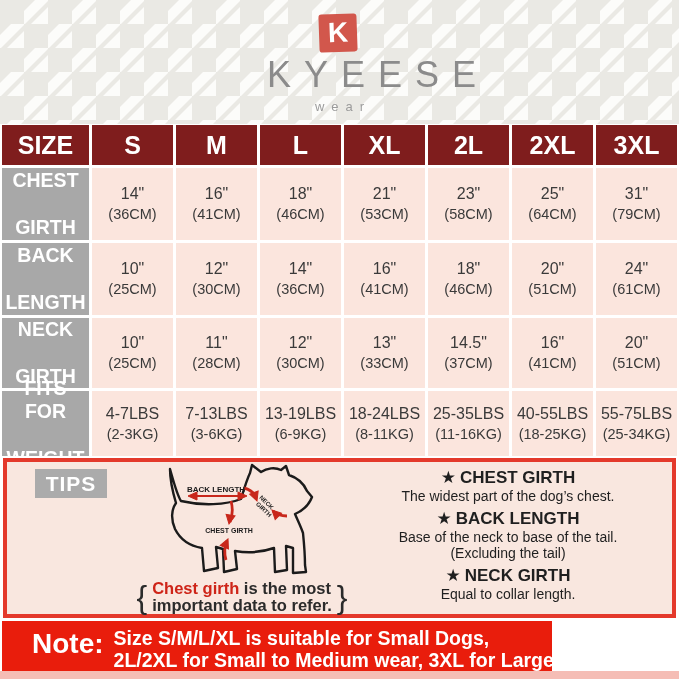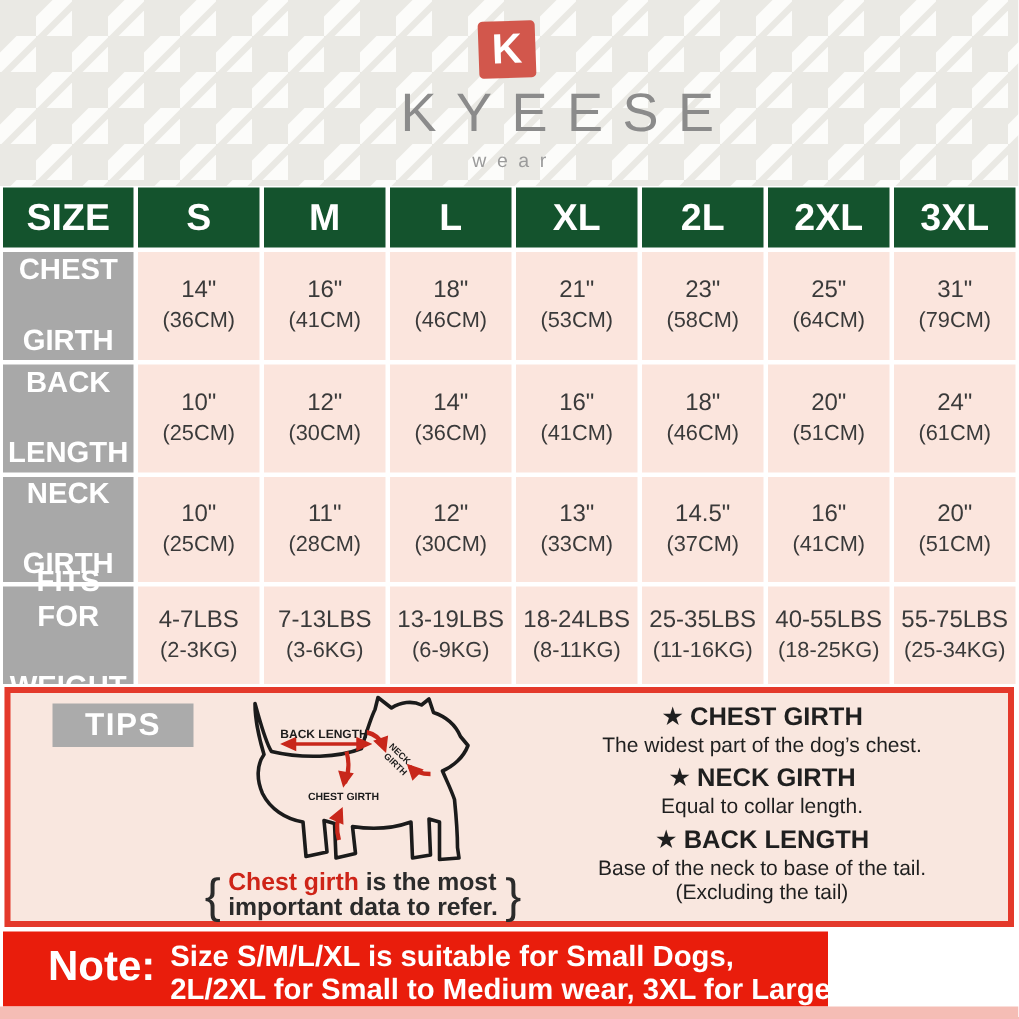--- a/index.html
+++ b/index.html
@@ -27,32 +27,32 @@
     font-size:13px; color:#9B9B9B; letter-spacing:7px; text-indent:7px;
   }
 
   
   .size-table {
     position:absolute; top:125px; left:2px; width:675px;
     display:grid; grid-template-columns:87px repeat(7,1fr);
     grid-template-rows:40px 72px 72px 70px 65px; gap:3px;
   }
   .cell { display:flex; flex-direction:column; align-items:center; justify-content:center; text-align:center; }
-  .cell.head { background:#14532d; color:#fff; font-weight:bold; font-size:25px; }
+  .cell.head { background:#7f1d1d; color:#fff; font-weight:bold; font-size:25px; }
   .cell.rowlab { background:#A8A8A8; color:#fff; font-weight:bold; font-size:19.5px; line-height:23px;gap:24px; }
   .cell.data { background:#FBE5DD; color:#3A3A3A; font-size:14.5px; line-height:20px; }
   .cell.data span:first-child { font-size:16px; }
 
   
   .tips-box {
     position:absolute; left:3px; top:458px; width:673px; height:160px;
     box-sizing:border-box; border:4px solid #E4392B; background:#F9E7DF;
   }
   .tips-badge {
-    position:absolute; left:28px; top:7px; width:94px; height:29px;
+    position:absolute; left:28px; top:7px; width:72px; height:29px;
     background:#ABABAB; color:#fff; font-weight:bold; font-size:21px; letter-spacing:1px;
     display:flex; align-items:center; justify-content:center;
   }
   .dog-diagram { position:absolute; left:143px; top:1px; }
   .tips-caption {
     position:absolute; left:105px; top:118px; width:260px;
     display:flex; align-items:center; justify-content:center; color:#2b2b2b;
   }
   .brace { font-size:32px; font-weight:400; line-height:1; color:#2b2b2b; }
   .caption-lines { font-size:16.5px; font-weight:bold; line-height:17px; margin:0 5px; text-align:left; white-space:nowrap; }
@@ -288,30 +288,30 @@
 
   <div class="tips-right">
     <div class="tip">
       <div class="tip-title">
         <span class="star">★</span><span>CHEST GIRTH</span>
       </div>
       <div class="tip-line">The widest part of the dog’s chest.</div>
     </div>
     <div class="tip">
       <div class="tip-title">
-        <span class="star">★</span><span>NECK GIRTH</span>
-      </div>
-      <div class="tip-line">Equal to collar length.</div>
-    </div>
-    <div class="tip">
-      <div class="tip-title">
         <span class="star">★</span><span>BACK LENGTH</span>
       </div>
       <div class="tip-line">Base of the neck to base of the tail.</div>
       <div class="tip-line">(Excluding the tail)</div>
+    </div>
+    <div class="tip">
+      <div class="tip-title">
+        <span class="star">★</span><span>NECK GIRTH</span>
+      </div>
+      <div class="tip-line">Equal to collar length.</div>
     </div>
   </div>
 </div>
 
 <div class="note-bar">
   <div class="note-label">Note:</div>
   <div class="note-lines">
     <span>Size S/M/L/XL is suitable for Small Dogs,</span><br>
     <span>2L/2XL for Small to Medium wear, 3XL for Large dogs.</span>
   </div>

